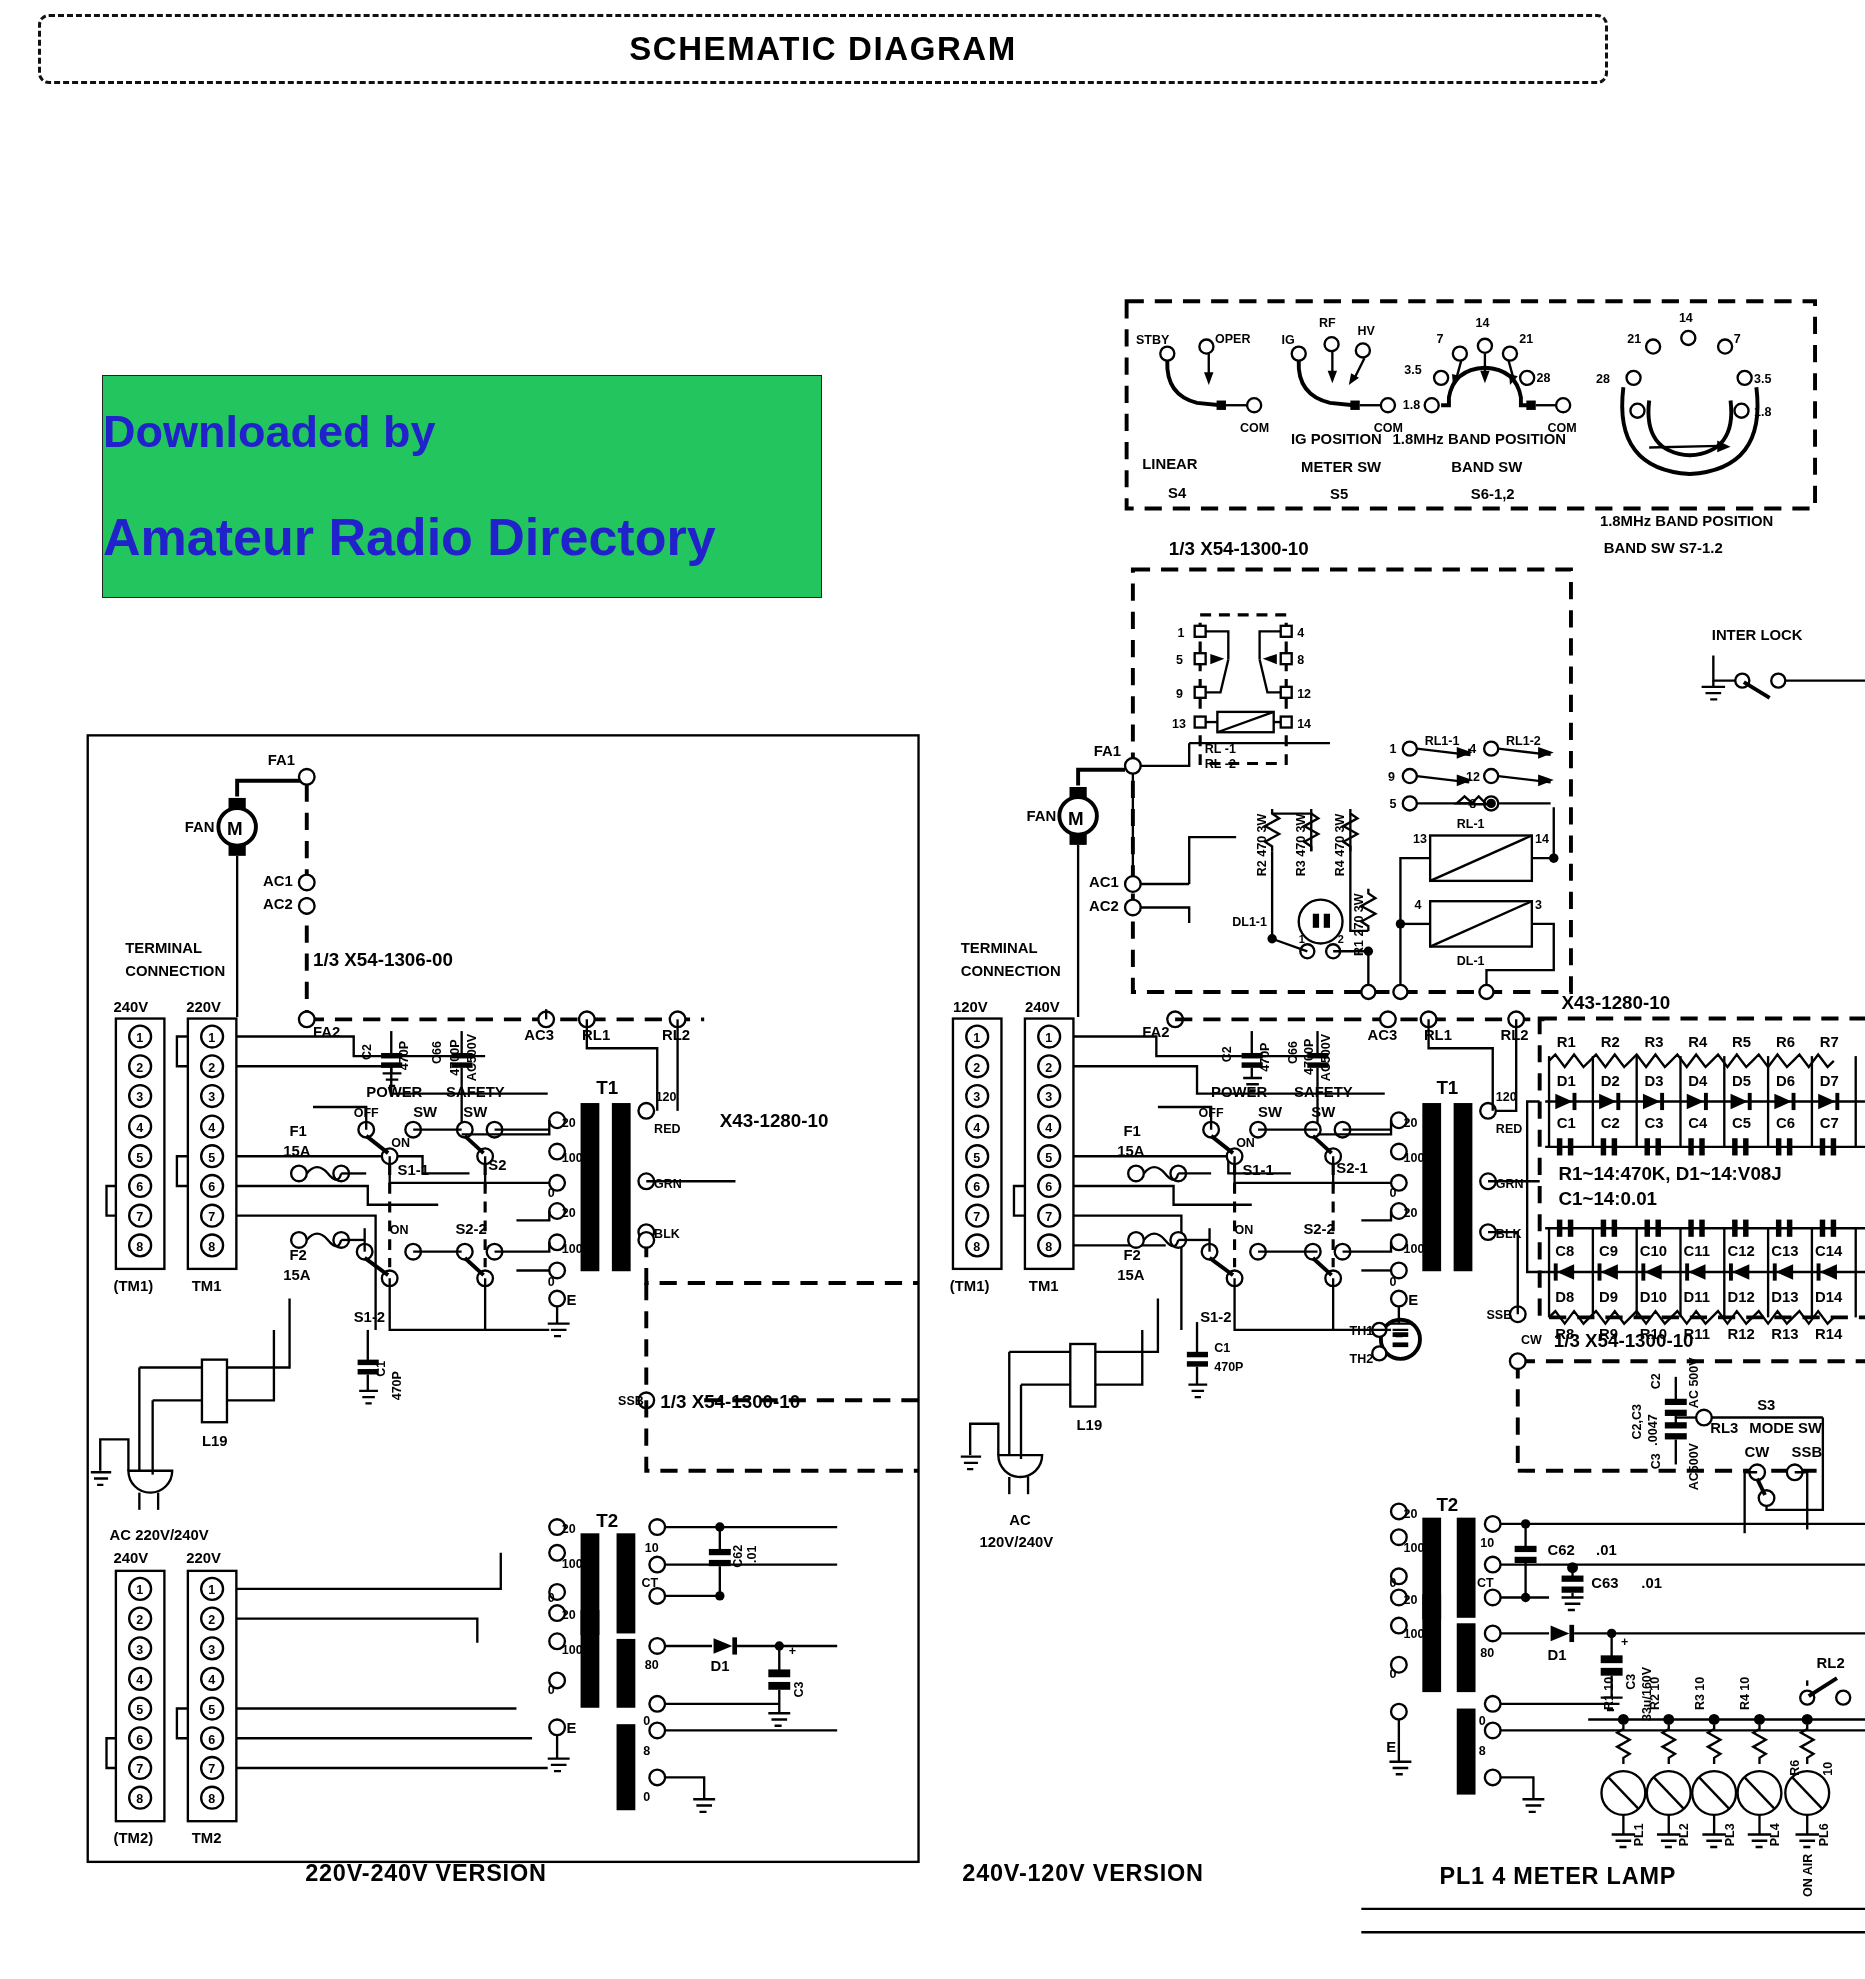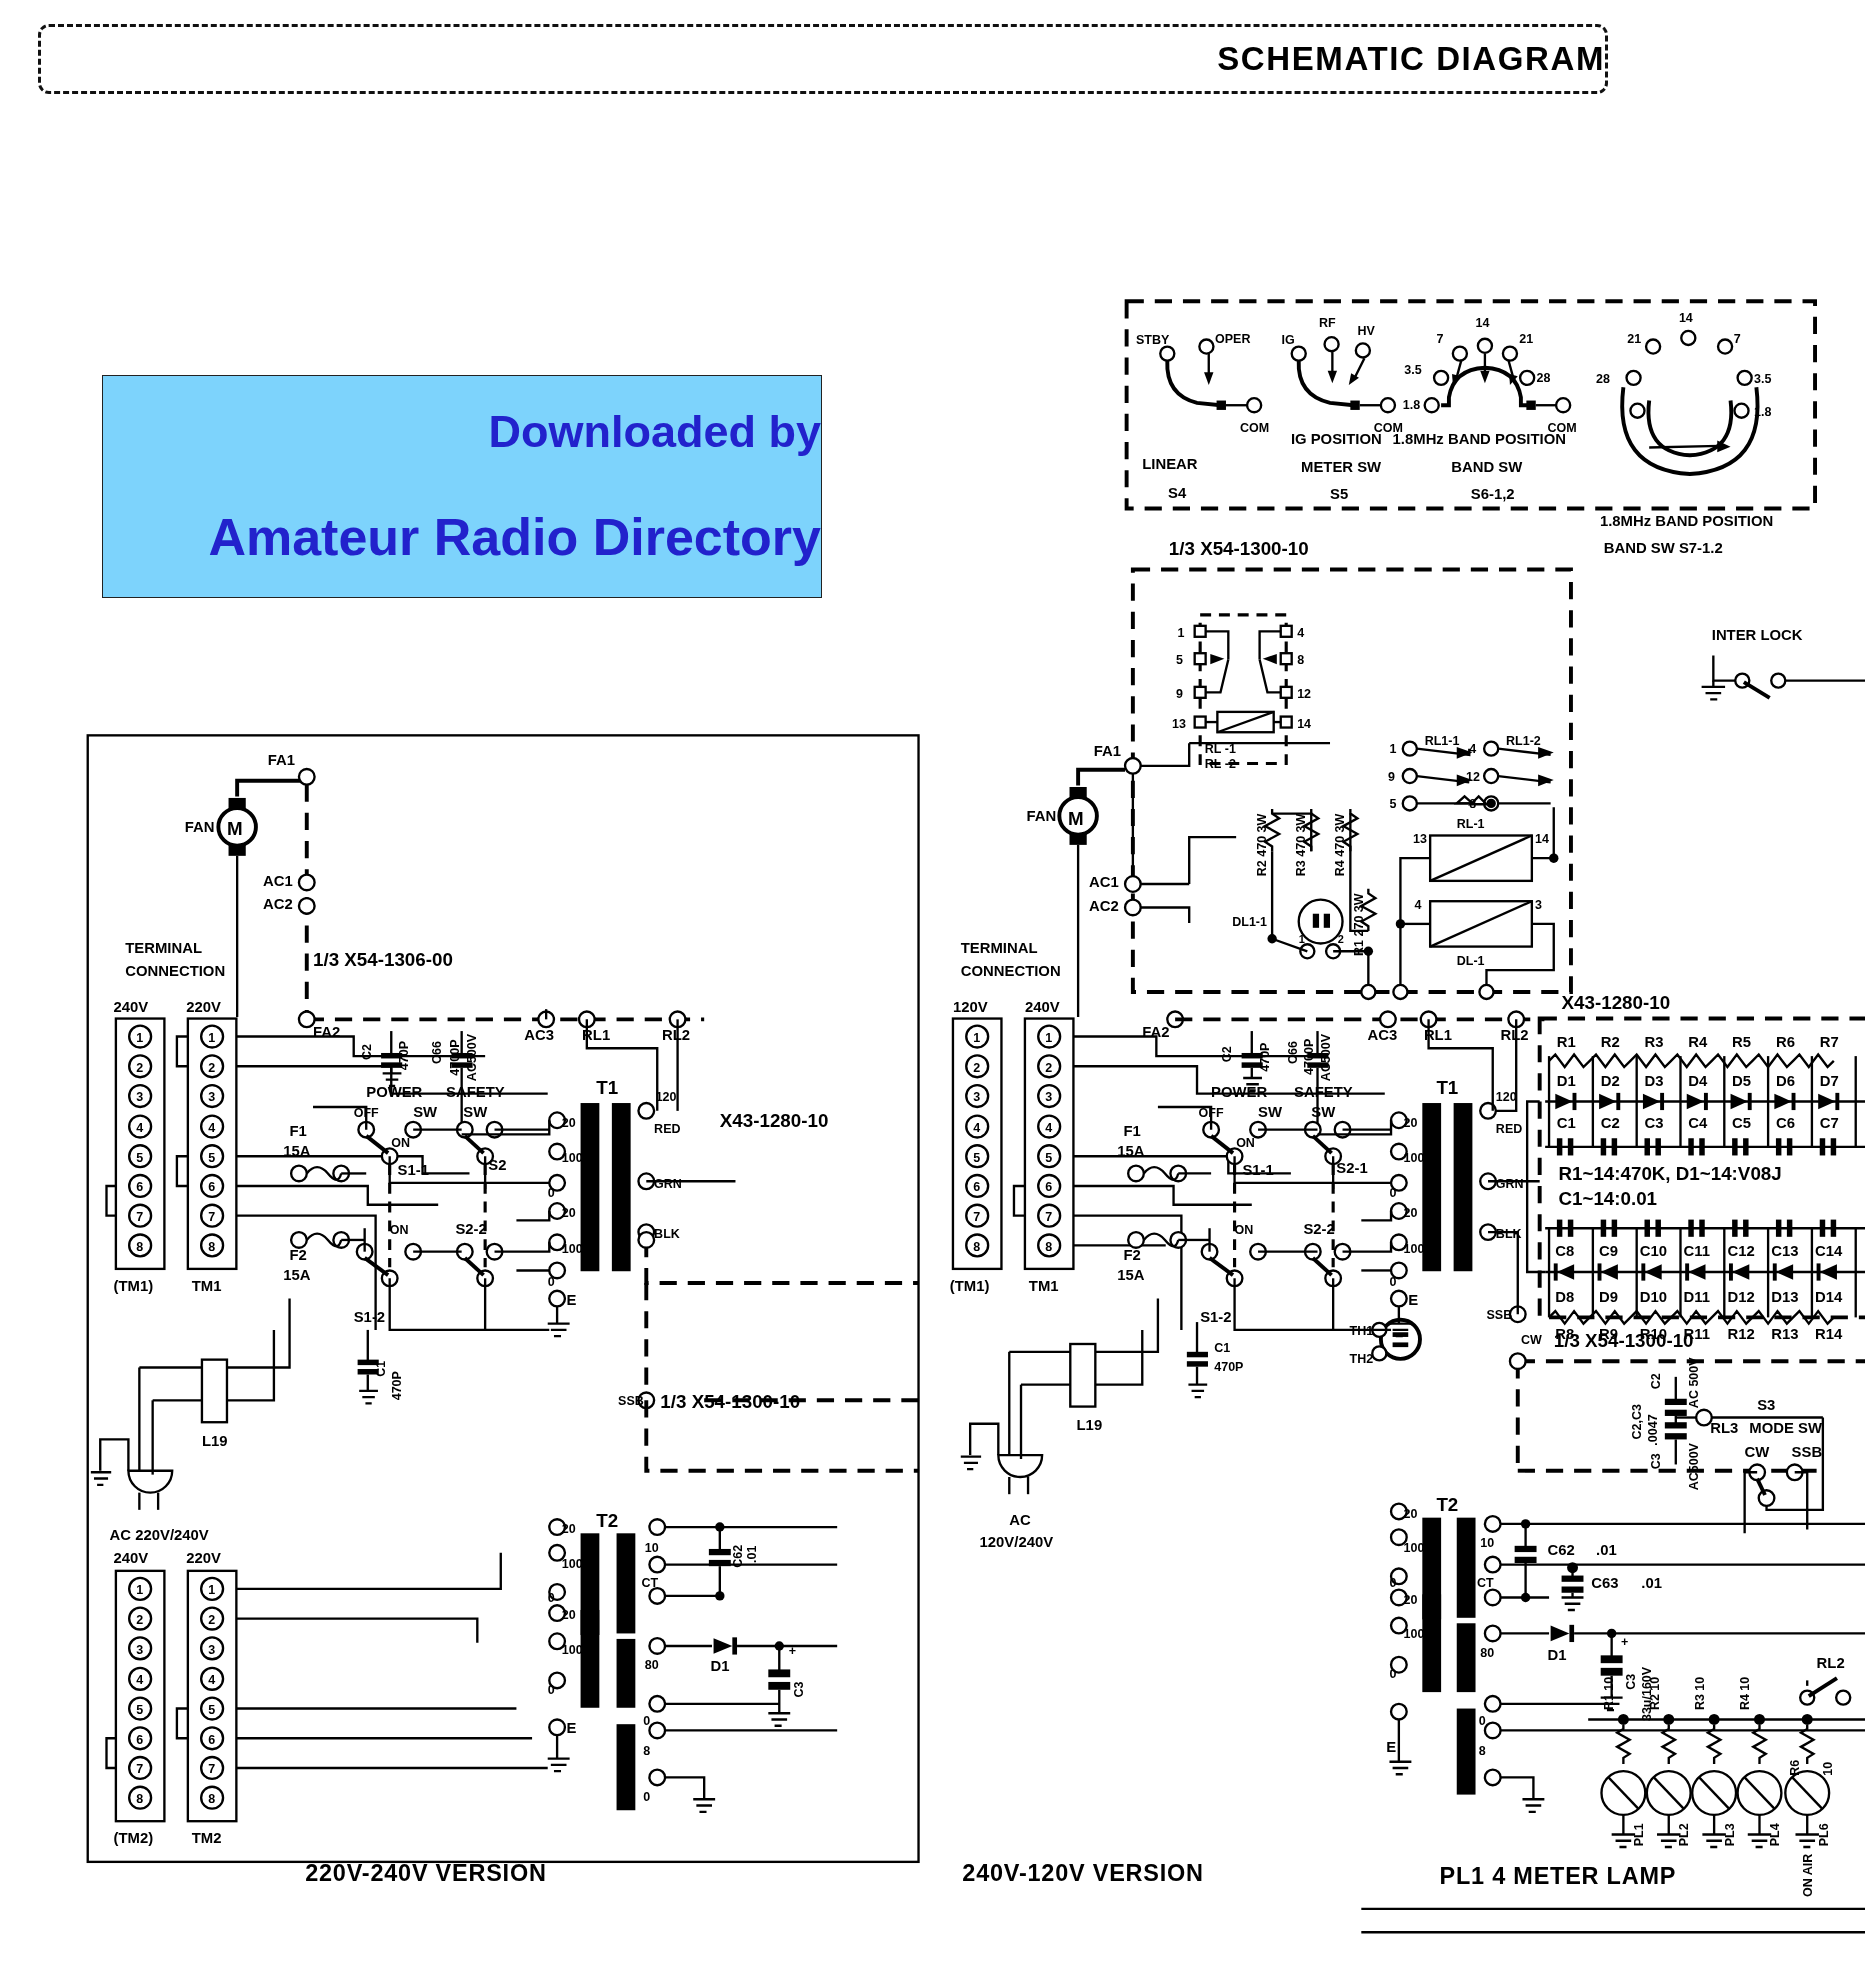--- a/index.html
+++ b/index.html
@@ -11,42 +11,42 @@
   #page{
     position:relative;
     width:1866px;
     height:1980px;
     background:#ffffff;
     overflow:hidden;
   }
   
   #title-banner{
     position:absolute;
-    left:38px; top:24px;
+    left:38px; top:14px;
     width:1564px; height:64px;
     border:3.9px dashed #111;
     border-radius:11px;
-    display:flex;align-items:center;justify-content:flex-end;
+    display:flex;align-items:center;justify-content:center;
   }
   #title-text{
     font-size:33px;
     font-weight:bold;
     letter-spacing:1.6px;
     font-family:"Liberation Sans", sans-serif;
   }
   
   #watermark{
     position:absolute;
     left:102px; top:375px;
     width:720px; height:223px;
     border:1.6px solid #222;
-    background:#7dd3fc;
+    background:#22c55e;
     display:flex;flex-direction:column;
     justify-content:space-around;
-    align-items:flex-end;
+    align-items:flex-start;
     padding:6.3px 0;
     box-sizing:border-box;
   }
   .wm-line{
     color:#2222cc;
     font-weight:bold;
     font-size:45px;
     font-family:"Liberation Sans", sans-serif;
     white-space:nowrap;
   }

